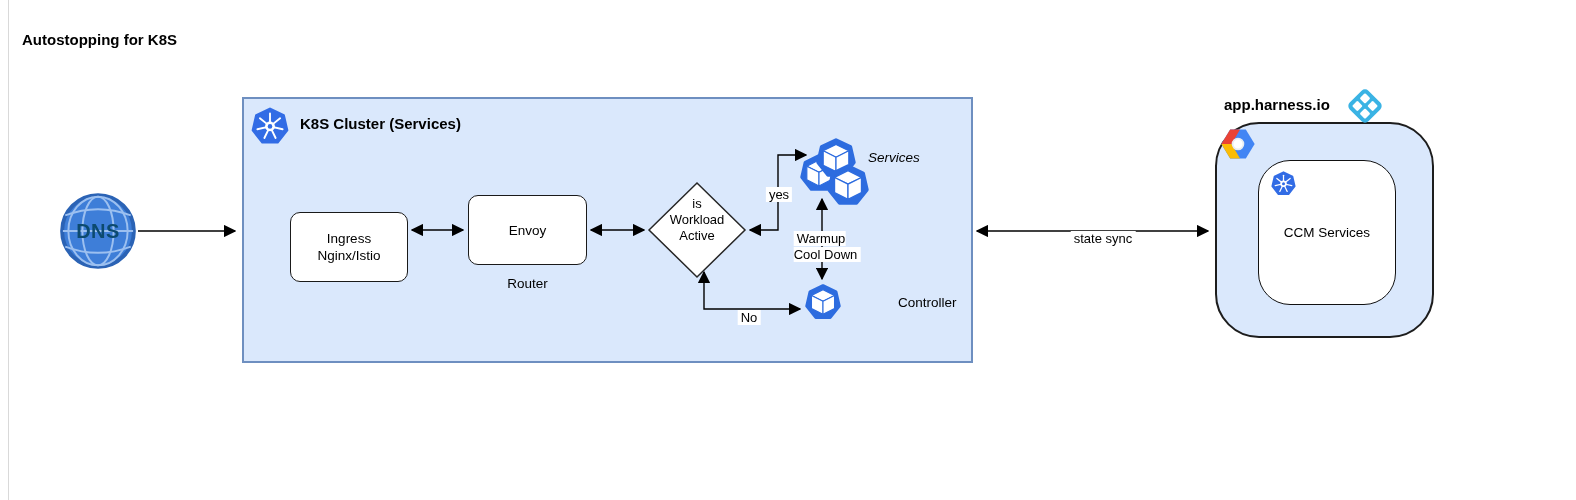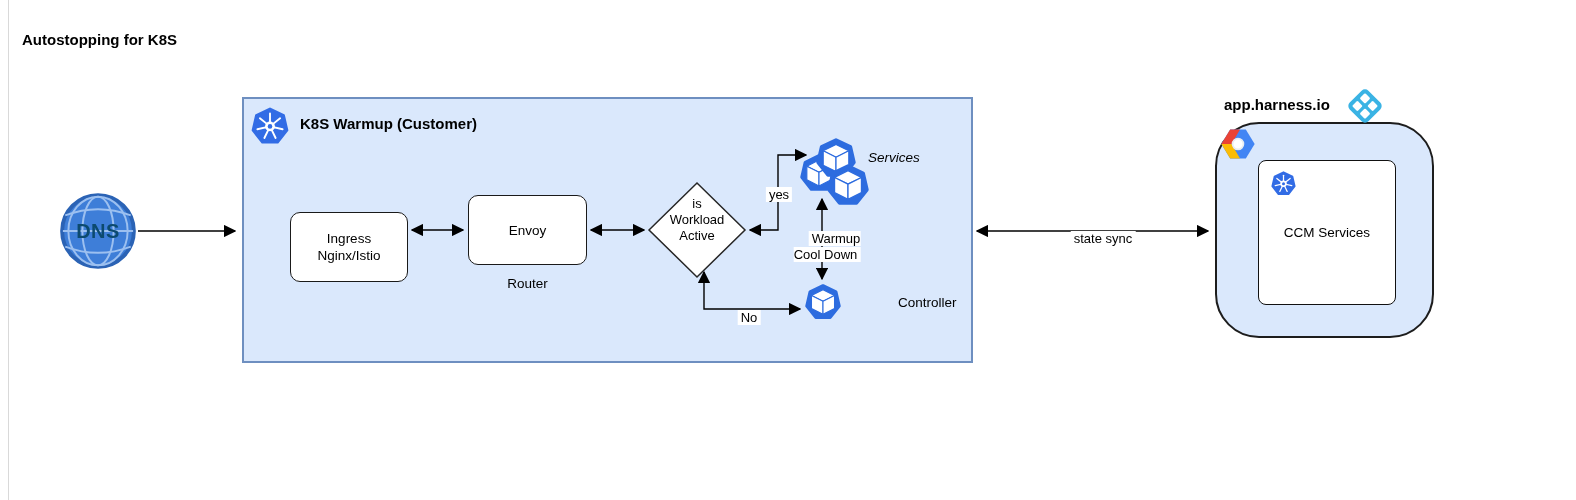--- a/index.html
+++ b/index.html
@@ -24,36 +24,36 @@
 
   .caption { font-size:13.5px; text-align:center; z-index:6; }
   .caption-router { left:468px; top:276px; width:119px; }
 
   .diamond-label { left:649px; top:196px; width:96px; text-align:center;
     font-size:13px; line-height:16px; white-space:pre-line; z-index:6; }
 
   .overlay { left:0; top:0; z-index:5; pointer-events:none; }
 
   .edge-label { transform:translate(-50%,-50%); font-size:13px; line-height:16px;
-    text-align:right; z-index:6; white-space:pre-line; }
+    text-align:left; z-index:6; white-space:pre-line; }
   .edge-label > span { background:#fff; padding:0 3px; }
   .lbl-yes   { left:779px;  top:187px; }
   .lbl-no    { left:749px;  top:310px; }
   .lbl-warm  { left:827px;  top:239px; }
   .lbl-sync  { left:1093px; top:231px;margin-left:10px; }
 
   .icon-label { font-size:13.5px; z-index:6; }
   .lbl-services   { left:868px; top:150px;font-style:italic; }
   .lbl-controller { left:898px; top:295px; }
 
   .harness-box { left:1215px; top:122px; width:219px; height:216px;
     background:#dae8fc; border:2px solid #1d1d1d; border-radius:44px; z-index:1; }
   .harness-title { left:1224px; top:96px; font-size:15px; font-weight:bold; z-index:6; }
   .ccm-box { left:1258px; top:160px; width:138px; height:145px;
-    background:#fff; border:1.5px solid #111; border-radius:8px; z-index:3;
+    background:#fff; border:1.5px solid #111; border-radius:32px; z-index:3;
     display:flex; align-items:center; justify-content:center; font-size:13.5px; }
 
   .icon { z-index:6; display:block; }
   .dns-label { left:59px; top:192px; width:78px; height:78px; z-index:7;
     display:flex; align-items:center; justify-content:center;
     color:#0c4a6e; font-weight:bold; font-size:20px; letter-spacing:.5px; }
 </style>
 </head>
 <body>
 
@@ -163,21 +163,21 @@
     <span>state sync</span></div>
 
   <svg class="abs icon" style="left:59px;top:192px" width="78" height="78">
     <use href="#sym-globe" width="78" height="78"></use>
   </svg>
   <div class="abs dns-label">DNS</div>
 
   <svg class="abs icon" style="left:251px;top:107px" width="38" height="38">
     <use href="#sym-k8s" width="38" height="38"></use>
   </svg>
-  <div class="abs cluster-title">K8S Warmup (Customer)</div>
+  <div class="abs cluster-title">K8S Cluster (Services)</div>
 
   <svg class="abs icon" style="left:800px;top:138px" width="70" height="68">
     <use href="#sym-pod" x="0" y="16" width="38" height="38"></use>
     <use href="#sym-pod" x="16" y="0" width="40" height="40"></use>
     <use href="#sym-pod" x="27" y="26" width="42" height="42"></use>
   </svg>
   <div class="abs icon-label lbl-services">Services</div>
 
   <svg class="abs icon" style="left:805px;top:284px" width="36" height="36">
     <use href="#sym-pod" width="36" height="36"></use>

